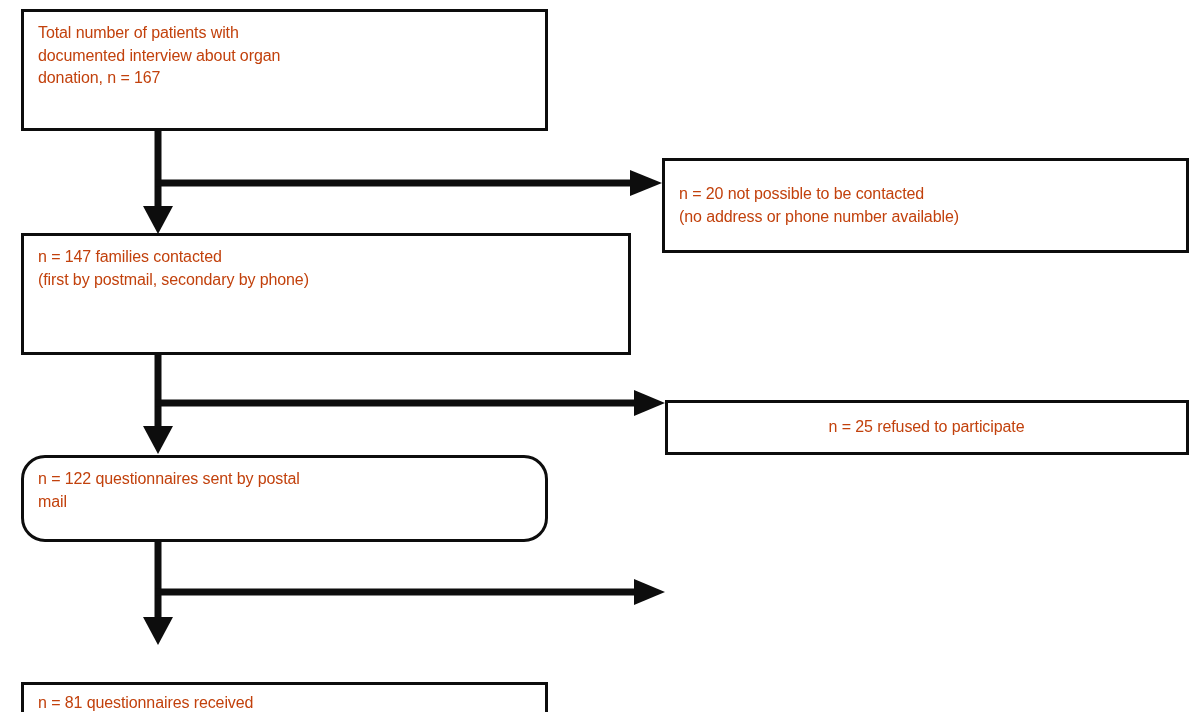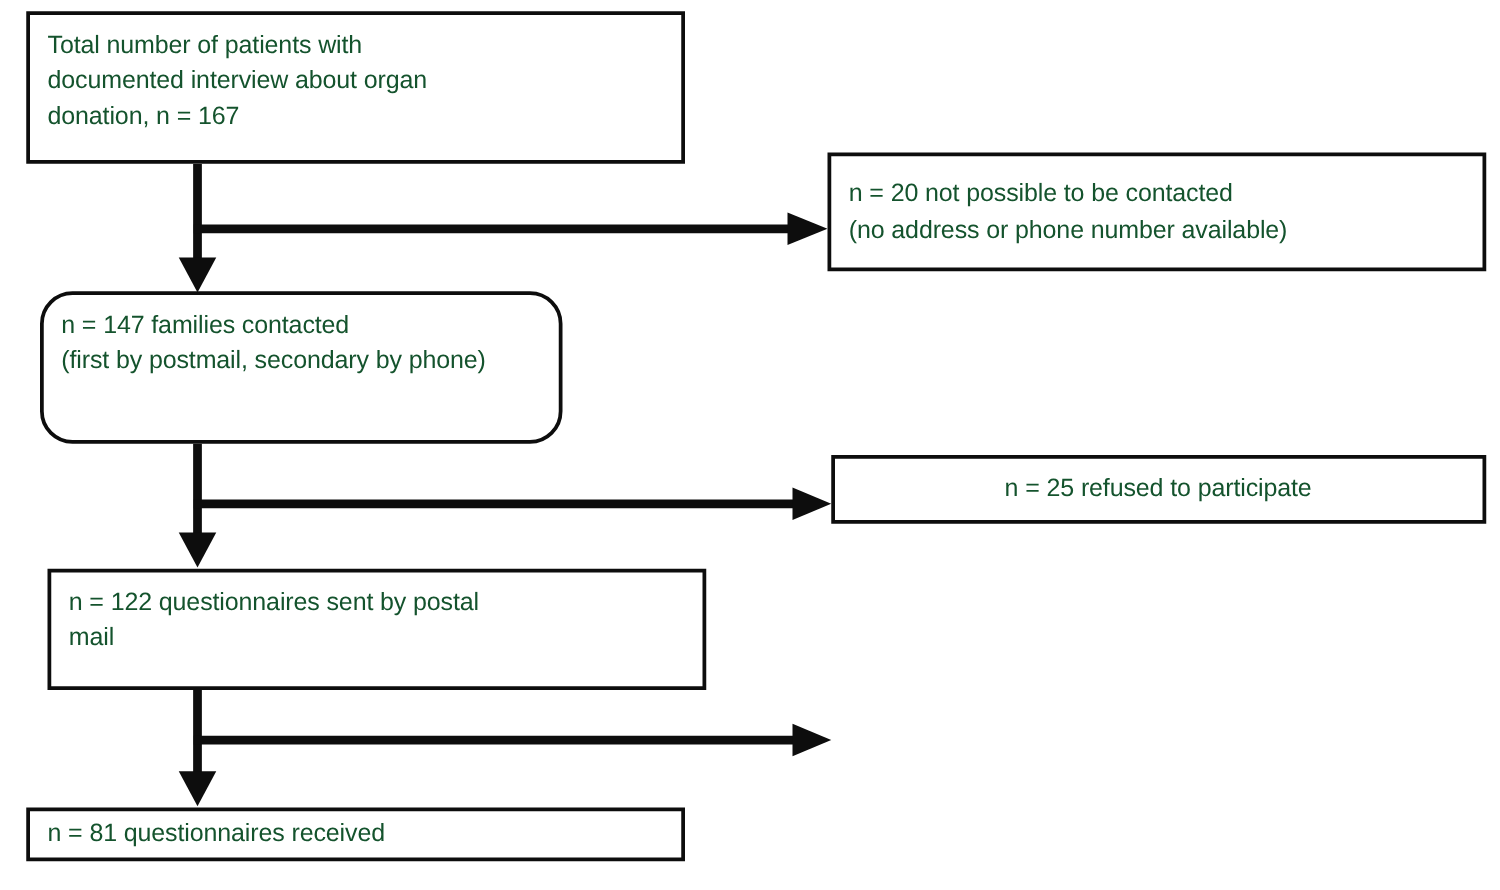--- a/index.html
+++ b/index.html
@@ -19,29 +19,30 @@
     position: absolute;
     box-sizing: border-box;
     background: #ffffff;
     border: 3px solid #0d0d0d;
     display: flex;
     flex-direction: column;
     justify-content: flex-start;
   }
   .node .txt {
     display: block;
-    font-size: 20px;
+    font-size: 16px;
     line-height: 1.42;
-    color: #14532d;
+    color: #c2410c;
     white-space: pre-line;
     padding: 10px 15px 0 14px;
     letter-spacing: -0.1px;
   }
   .node.vcenter {
     justify-content: center;
+    margin-top: 36px;
   }
   .node.vcenter .txt {
     padding-top: 0;
   }
   svg.connectors {
     position: absolute;
     left: 0;
     top: 0;
     width: 1200px;
     height: 712px;
@@ -92,26 +93,26 @@
       <polygon points="634,579 665,592 634,605"></polygon>
     </g>
   </svg>
 
   <div class="node" style="left:21px; top:9px; width:527px; height:122px;">
     <span class="txt">Total number of patients with
 documented interview about organ
 donation, n = 167</span>
   </div>
 
-  <div class="node" style="left:32px; top:233px; width:418px; height:122px;border-radius:26px;">
+  <div class="node" style="left:21px; top:233px; width:610px; height:122px;">
     <span class="txt">n = 147 families contacted
 (first by postmail, secondary by phone)</span>
   </div>
 
-  <div class="node" style="left:38px; top:455px; width:527px; height:97px;">
+  <div class="node" style="left:21px; top:455px; width:527px; height:87px;border-radius:24px;">
     <span class="txt">n = 122 questionnaires sent by postal
 mail</span>
   </div>
 
   <div class="node vcenter" style="left:21px; top:646px; width:527px; height:43px;">
     <span class="txt">n = 81 questionnaires received</span>
   </div>
 
   <div class="node vcenter" style="left:662px; top:122px; width:527px; height:95px;">
     <span class="txt">n = 20 not possible to be contacted

